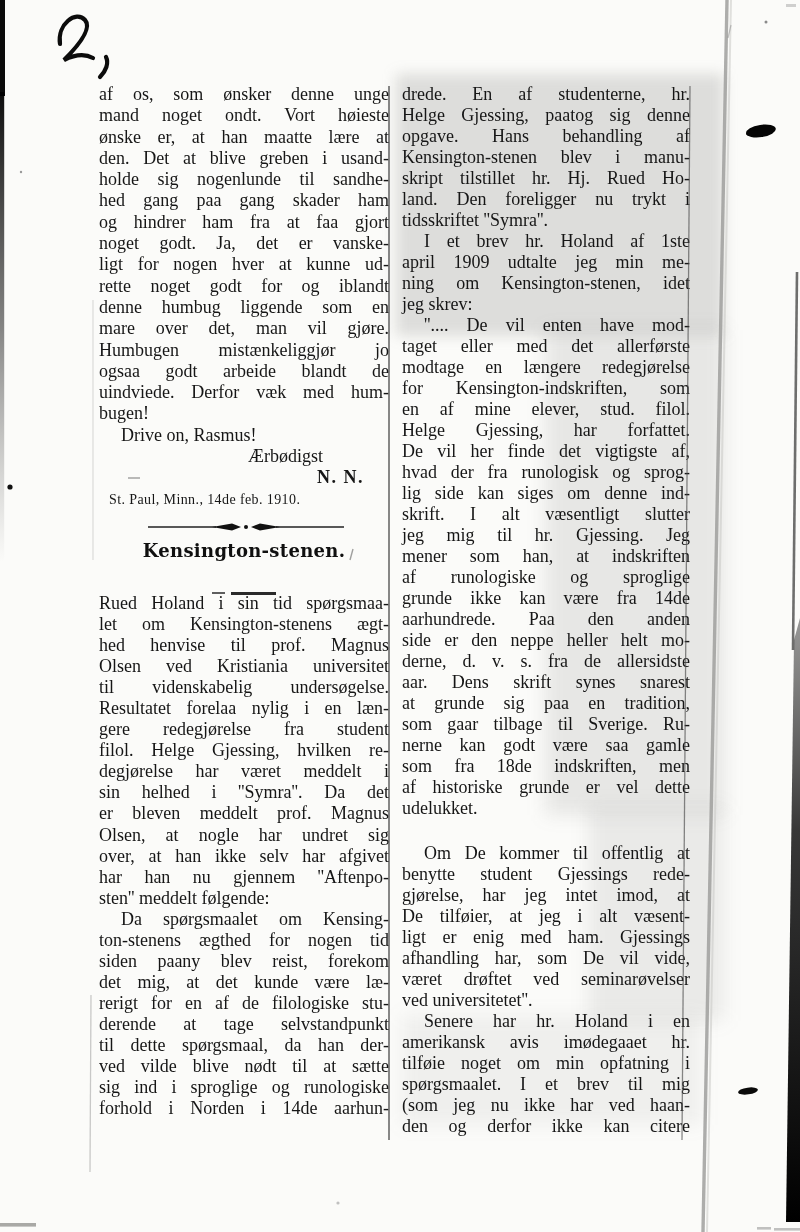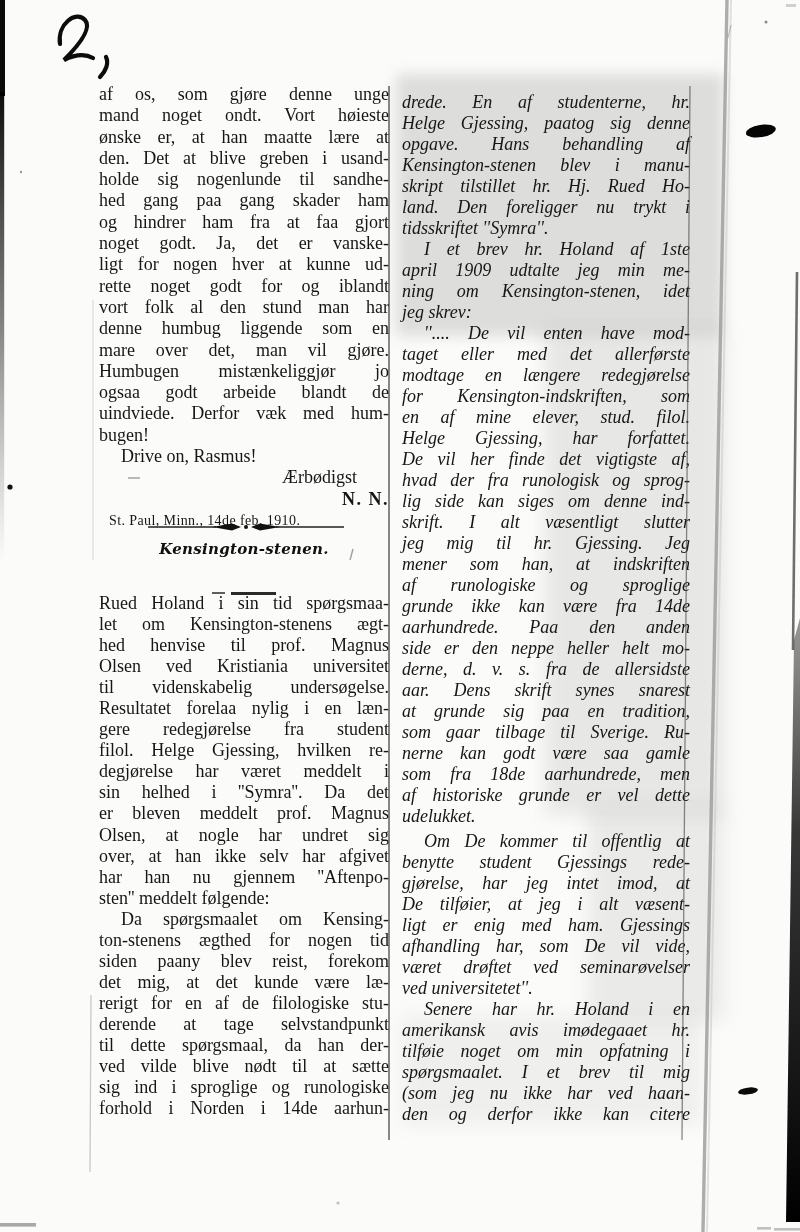--- a/index.html
+++ b/index.html
@@ -12,63 +12,62 @@
   
   .wash{position:absolute;pointer-events:none;}
   .wash1{left:396px;top:74px;width:328px;height:262px;background:rgba(104,104,99,0.20);filter:blur(7px);}
   .wash2{left:545px;top:330px;width:180px;height:485px;background:rgba(104,104,99,0.13);filter:blur(9px);}
   .wash3{left:588px;top:806px;width:136px;height:215px;background:rgba(104,104,99,0.11);filter:blur(9px);}
   .wash4{left:402px;top:1015px;width:300px;height:110px;background:rgba(104,104,99,0.08);filter:blur(9px);}
 
   .col{position:absolute;font-size:18px;}
   #left-part1{left:99px;top:84px;width:290px;line-height:21.3px;}
   #left-part2{left:99px;top:593px;width:290px;line-height:21.05px;}
-  #right-col{left:402px;top:92px;width:288px;line-height:21.0px;font-style:italic;}
+  #right-col{left:402px;top:84px;width:288px;line-height:21.0px;}
 
   .line{text-align:justify;text-align-last:justify;white-space:normal;}
   .line.last{text-align-last:left;}
   .line.ind{text-indent:22px;}
-  .line.gap{margin-top:4px;}
-  .line.sign{text-align:right;text-align-last:right;padding-right:32px;}
-  .line.name{text-align:right;text-align-last:right;font-weight:bold;letter-spacing:1.5px;}
+  .line.gap{margin-top:24px;}
+  .line.sign{text-align:right;text-align-last:right;padding-right:66px;}
+  .line.name{text-align:right;text-align-last:right;padding-right:25px;font-weight:bold;letter-spacing:1.5px;}
   .line.date{text-align-last:left;font-size:14px;padding-left:10px;letter-spacing:0.4px;}
 
   #heading-block{position:absolute;left:99px;top:540px;width:290px;text-align:center;}
   #article-heading{
-    font-family:"DejaVu Serif", serif;font-weight:bold;font-size:15px;
-    letter-spacing:0.3px;color:#101010;font-style:italic;
+    font-family:"DejaVu Serif", serif;font-weight:bold;font-size:18px;
+    letter-spacing:0.3px;color:#101010;
   }
   #ornament{position:absolute;left:148px;top:521px;width:196px;height:12px;}
   #subrule{position:absolute;left:99px;top:583px;width:290px;height:4px;text-align:center;}
   #subrule .d1,#subrule .d2{display:inline-block;vertical-align:middle;background:#2a2a2a;}
   #subrule .d1{width:13px;height:2px;margin-right:6px;opacity:.75;}
   #subrule .d2{width:45px;height:2.6px;}
 
   #artifacts{position:absolute;left:0;top:0;pointer-events:none;}
 </style>
 </head>
 <body>
 
 <div class="wash wash1"></div>
 <div class="wash wash2"></div>
 <div class="wash wash3"></div>
 <div class="wash wash4"></div>
 
 <div id="left-part1" class="col">
-    <div class="line j">af os, som gjøre denne unge</div>
+    <div class="line j">af os, som ønsker denne unge</div>
     <div class="line j">mand noget ondt.  Vort høieste</div>
     <div class="line j">ønske er, at han maatte lære at</div>
     <div class="line j">den.  Det at blive greben i usand-</div>
     <div class="line j">holde sig nogenlunde til sandhe-</div>
     <div class="line j">hed gang paa gang skader ham</div>
     <div class="line j">og hindrer ham fra at faa gjort</div>
     <div class="line j">noget godt.  Ja, det er vanske-</div>
     <div class="line j">ligt for nogen hver at kunne ud-</div>
     <div class="line j">rette noget godt for og iblandt</div>
-    <div class="line j">vort folk al den stund man har</div>
     <div class="line j">denne humbug liggende som en</div>
     <div class="line j">mare over det, man vil gjøre.</div>
     <div class="line j">Humbugen mistænkeliggjør jo</div>
     <div class="line j">ogsaa godt arbeide blandt de</div>
     <div class="line j">uindviede.  Derfor væk med hum-</div>
     <div class="line last">bugen!</div>
     <div class="line ind last">Drive on, Rasmus!</div>
     <div class="line sign">Ærbødigst</div>
     <div class="line name">N. N.</div>
     <div class="line date">St. Paul, Minn., 14de feb. 1910.</div>
@@ -140,21 +139,21 @@
     <div class="line j">mener som han, at indskriften</div>
     <div class="line j">af runologiske og sproglige</div>
     <div class="line j">grunde ikke kan være fra 14de</div>
     <div class="line j">aarhundrede.  Paa den anden</div>
     <div class="line j">side er den neppe heller helt mo-</div>
     <div class="line j">derne, d. v. s. fra de allersidste</div>
     <div class="line j">aar.  Dens skrift synes snarest</div>
     <div class="line j">at grunde sig paa en tradition,</div>
     <div class="line j">som gaar tilbage til Sverige.  Ru-</div>
     <div class="line j">nerne kan godt være saa gamle</div>
-    <div class="line j">som fra 18de aarhundrede, men</div>
+    <div class="line j">som fra 18de indskriften, men</div>
     <div class="line j">af historiske grunde er vel dette</div>
     <div class="line last">udelukket.</div>
     <div class="line ind j gap">Om De kommer til offentlig at</div>
     <div class="line j">benytte student Gjessings rede-</div>
     <div class="line j">gjørelse, har jeg intet imod, at</div>
     <div class="line j">De tilføier, at jeg i alt væsent-</div>
     <div class="line j">ligt er enig med ham.  Gjessings</div>
     <div class="line j">afhandling har, som De vil vide,</div>
     <div class="line j">været drøftet ved seminarøvelser</div>
     <div class="line last">ved universitetet''.</div>

